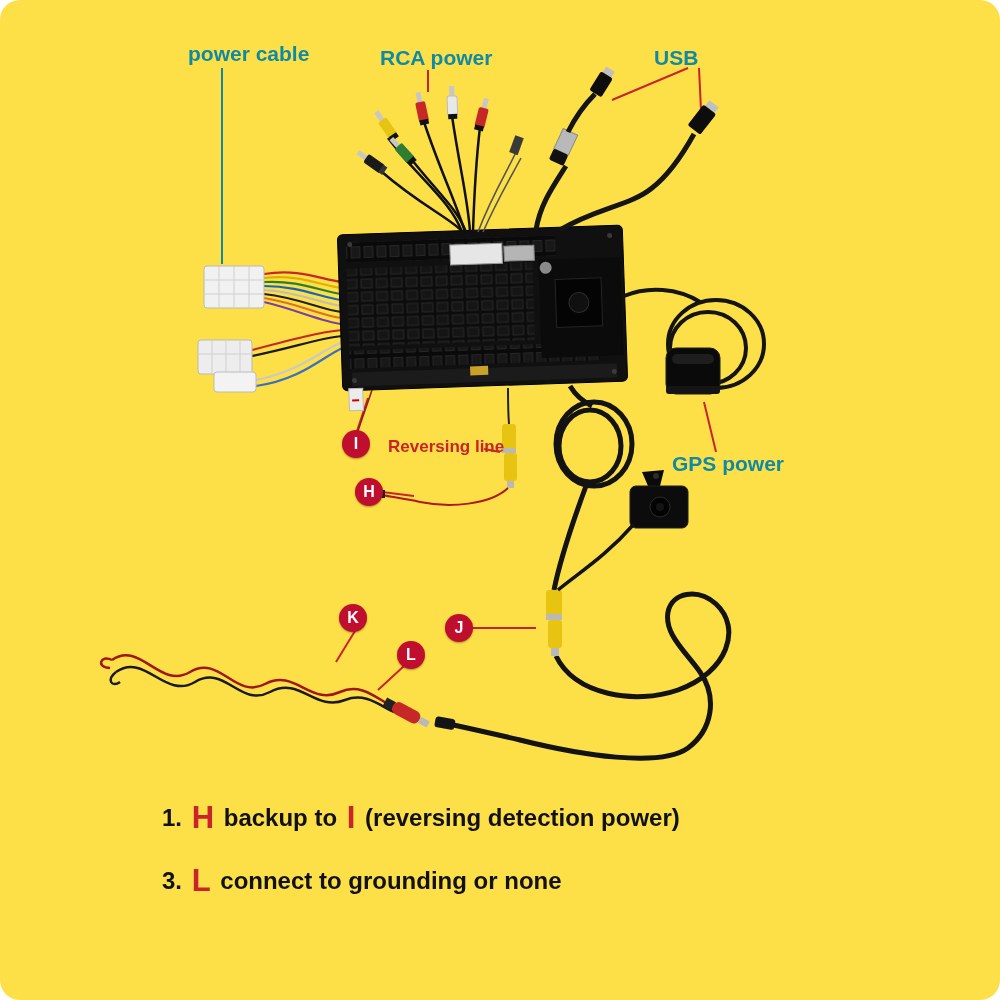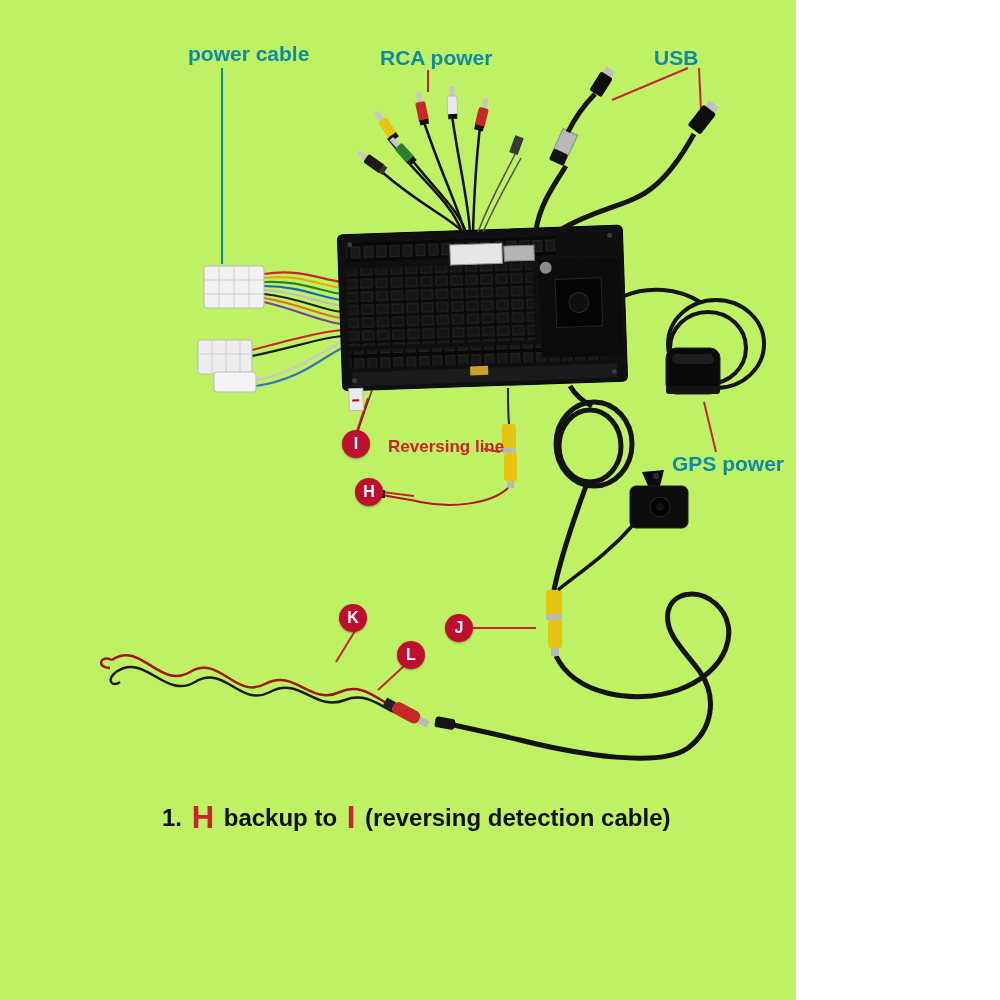--- a/index.html
+++ b/index.html
@@ -1,17 +1,17 @@
 <!DOCTYPE html>
 <html><head>
 <meta charset="utf-8">
 <style>
   html,body{margin:0;padding:0;background:#fff;}
-  .canvas{position:relative;width:796px;height:1000px;background:#bef264;overflow:hidden;
-          font-family:"Liberation Sans",sans-serif;}
+  .canvas{position:relative;width:1000px;height:1000px;background:#fde047;overflow:hidden;
+          font-family:"Liberation Sans",sans-serif;border-radius:20px;}
   svg{position:absolute;left:0;top:0;}
   .label{position:absolute;font-weight:bold;color:#1089a5;font-size:21px;white-space:nowrap;}
   .label.red{color:#c9242b;font-size:17px;}
   .badge{position:absolute;width:28px;height:28px;border-radius:50%;background:#c00f2e;
          color:#fff;font-weight:bold;font-size:16px;display:flex;align-items:center;
          justify-content:center;box-shadow:0 1px 2px rgba(0,0,0,.35);}
   .instructions{position:absolute;left:162px;top:800px;width:760px;color:#111;}
   .iline{font-size:24px;font-weight:bold;margin-bottom:27px;white-space:nowrap;}
   .iline .redletter{color:#c9242b;font-size:31px;font-weight:bold;padding:0 3px;vertical-align:-2px;}
 </style>
@@ -226,17 +226,20 @@
   <div class="label red" style="left:388px;top:437px">Reversing line</div>
 
   <div class="badge" style="left:342px;top:430px">I</div>
   <div class="badge" style="left:355px;top:478px">H</div>
   <div class="badge" style="left:445px;top:614px">J</div>
   <div class="badge" style="left:339px;top:604px">K</div>
   <div class="badge" style="left:397px;top:641px">L</div>
 
   <div class="instructions">
     <div class="iline">
-      <span>1. </span><span class="redletter">H</span><span> backup to </span><span class="redletter">I</span><span> (reversing detection cable)</span>
+      <span>1. </span><span class="redletter">H</span><span> backup to </span><span class="redletter">I</span><span> (reversing detection power)</span>
+    </div>
+    <div class="iline">
+      <span>3. </span><span class="redletter">L</span><span> connect to grounding or none</span>
     </div>
   </div>
 
 </div>
 
 </body></html>

